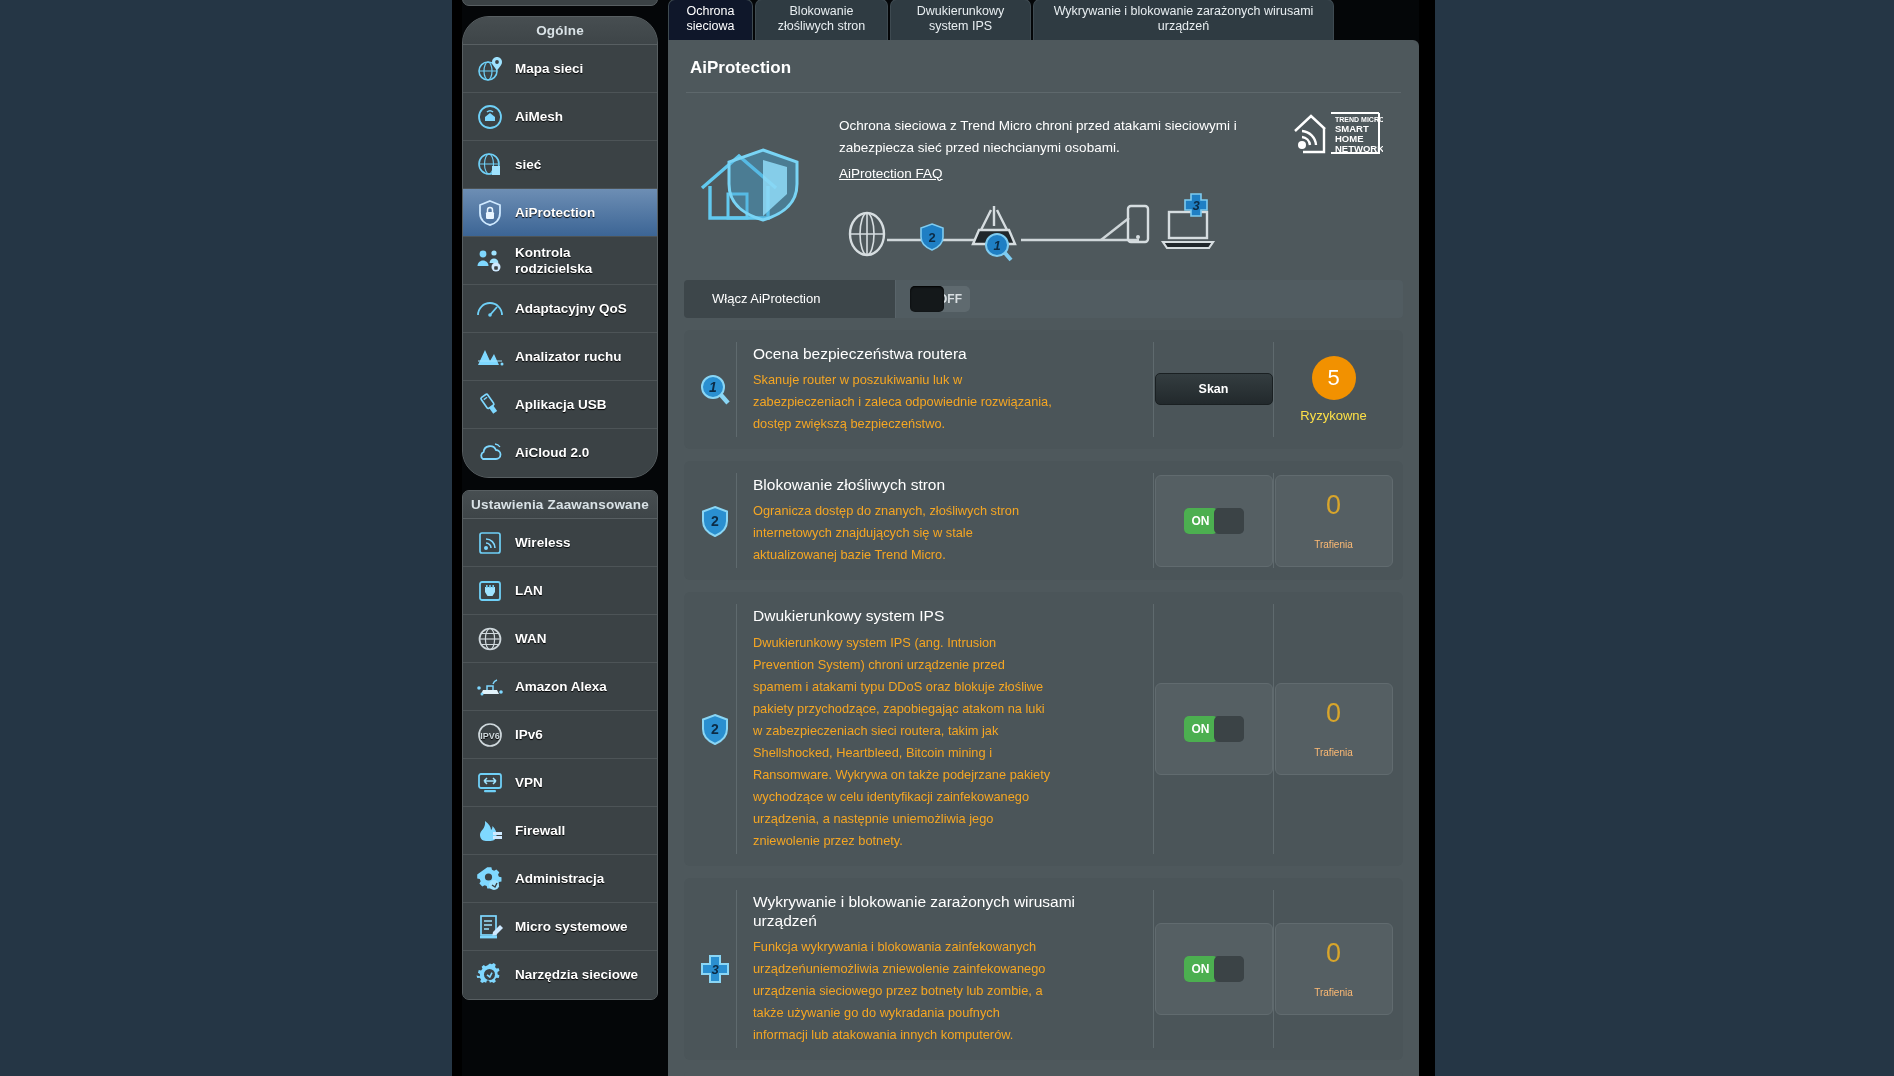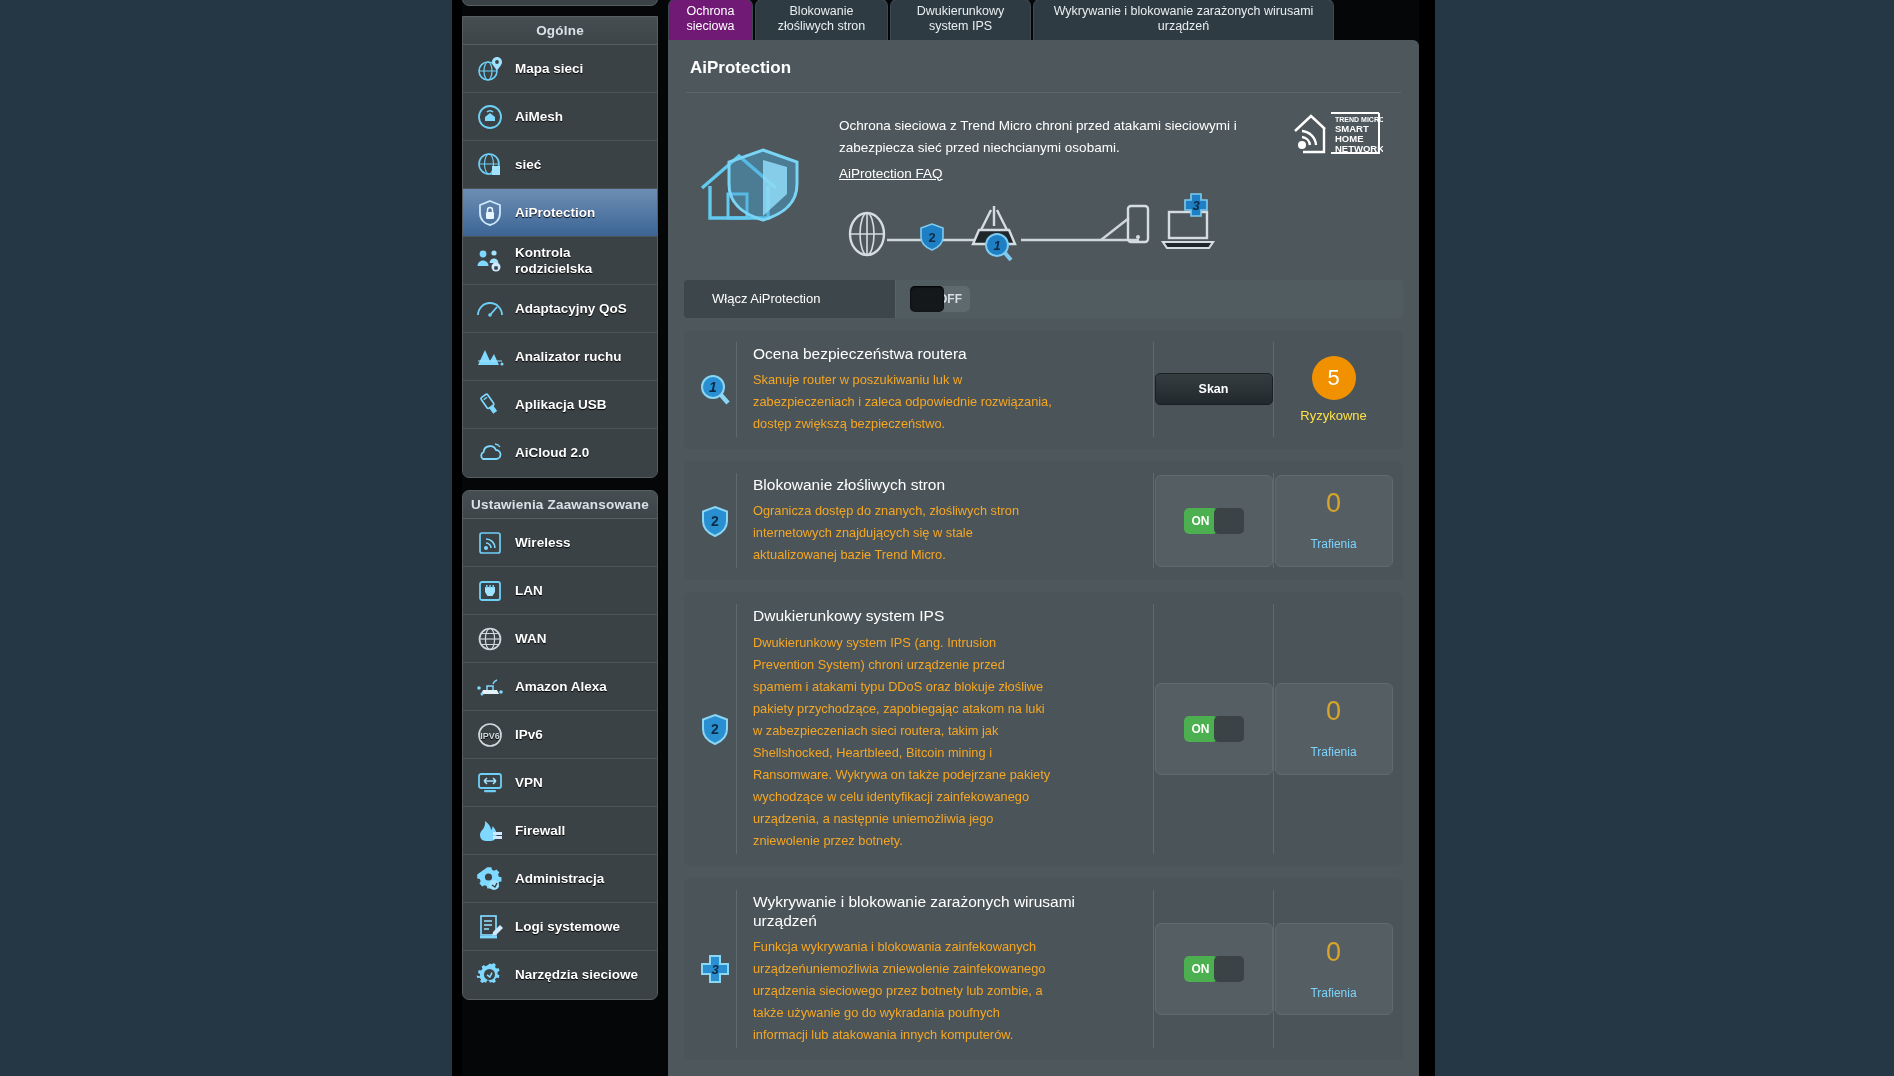--- a/index.html
+++ b/index.html
@@ -15,21 +15,21 @@
   .band-left  { position:absolute; left:452px;  top:0; width:10px;  height:1076px; background:#000; }
   .band-right { position:absolute; left:1419px; top:0; width:16px;  height:1076px; background:#000; }
   .frame-bg   { position:absolute; left:462px;  top:0; width:957px; height:1076px; background:#040608; }
 
   
   .sidebar { position:absolute; left:462px; top:0; width:196px; height:1076px; }
   .panel {
     background:#3b4245; border:1px solid #585f62; border-radius:7px;
     overflow:hidden; margin-bottom:12px;
   }
-  .panel.cut-top { border-top-left-radius:0; border-top-right-radius:0; }
+  .panel.cut-top { border-top-left-radius:0; border-top-right-radius:0;border-radius:27px; }
   .panel-head {
     height:28px; line-height:28px; text-align:center;
     color:#d9e2e6; font-size:13.5px; font-weight:bold;
     background:linear-gradient(#474e51,#3e4548);
     border-bottom:1px solid #585f62; letter-spacing:.2px;
   }
   .menu-item {
     display:flex; align-items:center; gap:10px;
     height:48px; padding:0 8px 0 12px;
     border-bottom:1px solid #4d5457;
@@ -57,21 +57,21 @@
   .main { position:absolute; left:668px; top:0; width:751px; height:1076px; }
 
   .tabs { display:flex; align-items:flex-end; height:40px; gap:2px; }
   .tab {
     background:#2f3b42; color:#e8eef1; font-size:12.5px;
     border-radius:7px 7px 0 0; padding:4px 10px 6px;
     display:flex; align-items:center; justify-content:center; text-align:center;
     line-height:1.2; cursor:pointer; min-height:40px;
     border:1px solid #3e4a51; border-bottom:none;
   }
-  .tab.active { background:#701a75; color:#ffffff; }
+  .tab.active { background:#0f172a; color:#ffffff; }
   .tab.t1 { width:85px; } .tab.t2 { width:133px; }
   .tab.t3 { width:141px; } .tab.t4 { width:301px; }
 
   .content {
     background:#4e585c; border-radius:0 6px 6px 6px;
     width:751px; min-height:1036px; padding:0 0 12px 0;
   }
   .content-title {
     color:#fff; font-size:17px; font-weight:bold; padding:18px 0 14px 22px;
   }
@@ -132,21 +132,21 @@
     color:#ffffff; font-size:22px; display:flex; align-items:center; justify-content:center;
   }
   .score-lbl { color:#fde047; font-size:13px; margin-top:8px; }
 
   .tile {
     width:118px; min-height:92px; border-radius:6px;
     background:#555f63; border:1px solid #616b6f;
     display:flex; align-items:center; justify-content:center; flex-direction:column;
   }
   .hit-num { color:#d8a52b; font-size:27px; line-height:1; }
-  .hit-lbl { color:#7dd3fc; font-size:12px; margin-top:20px; }
+  .hit-lbl { color:#fdba74; font-size:10px; margin-top:20px; }
   .footer-strip { margin:12px 16px 0 16px; height:40px; background:#4e585c; border-radius:4px; position:relative; }
 </style>
 </head>
 <body>
 
 <div id="root">
 
   <div class="frame-bg"></div>
   <div class="band-left"></div>
   <div class="band-right"></div>
@@ -372,21 +372,21 @@
               <rect x="6" y="4" width="15" height="19" fill="none" stroke="#7fd8ff" stroke-width="1.7"></rect>
               <g stroke="#9fe3ff" stroke-width="1.3">
                 <line x1="9" y1="9" x2="17" y2="9"></line>
                 <line x1="9" y1="13" x2="17" y2="13"></line>
                 <line x1="9" y1="17" x2="14" y2="17"></line>
               </g>
               <path d="M18 20l7-7 3 3-7 7-3.6.6z" fill="#cfe9ff"></path>
               <rect x="5" y="24" width="17" height="2.4" fill="#7fd8ff"></rect>
             </svg>
         </span>
-        <span class="lbl">Logi systemowe</span>
+        <span class="lbl">Micro systemowe</span>
       </div>
 
       <div class="menu-item">
         <span class="ico">
           <svg viewBox="0 0 30 30">
               <path d="M15 2l2.4 1 2.2-1.4 2.4 2-1 2.5 1.7 1.9 2.7-.4.9 3-2.3 1.5v2.6l2.3 1.5-.9 3-2.7-.4-1.7 1.9 1 2.5-2.4 2-2.2-1.4-2.4 1-.9-2.6h-2.6l-.9 2.6-2.4-1-2.2 1.4-2.4-2 1-2.5-1.7-1.9-2.7.4-.9-3L3.3 17v-2.6L1 12.9l.9-3 2.7.4L6.3 8.4l-1-2.5 2.4-2L9.9 5.3l2.4-1z" transform="scale(.85) translate(2.5,2)" fill="#7fd8ff"></path>
               <circle cx="14.5" cy="14.5" r="5.5" fill="#3b4245"></circle>
               <path d="M12 14.8l2.8 2.2 2.2-4.4" fill="none" stroke="#7fd8ff" stroke-width="1.6"></path>
             </svg>
         </span>

